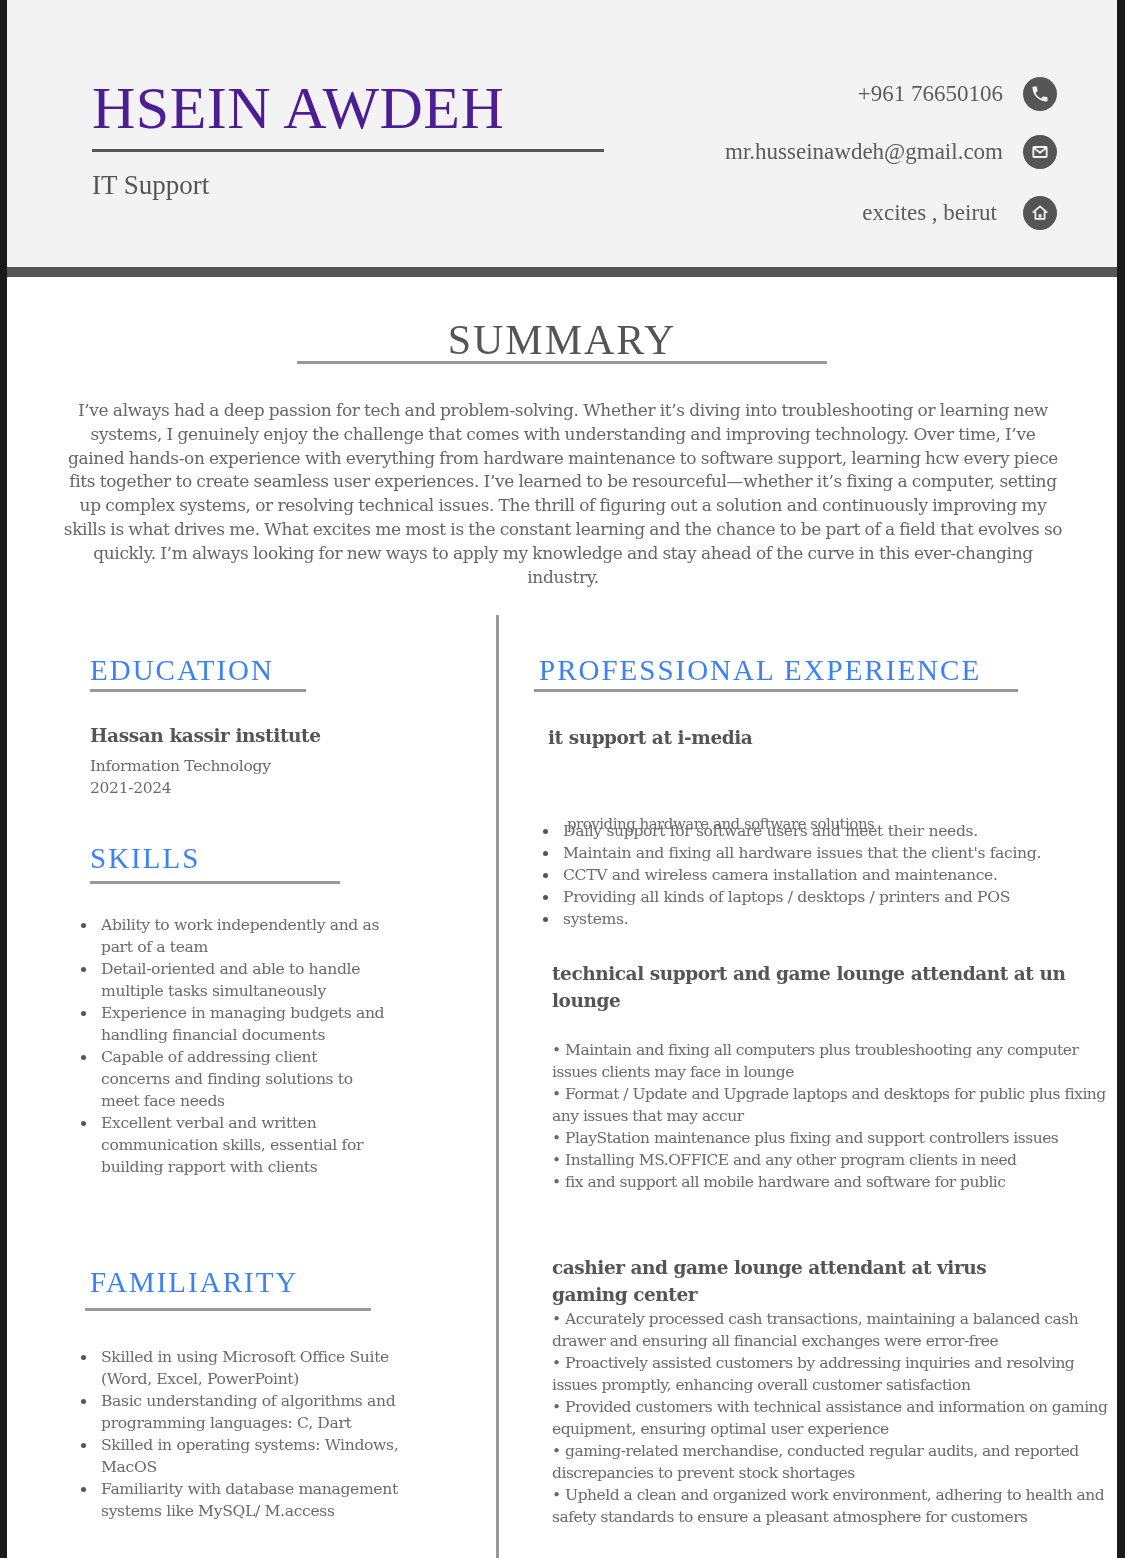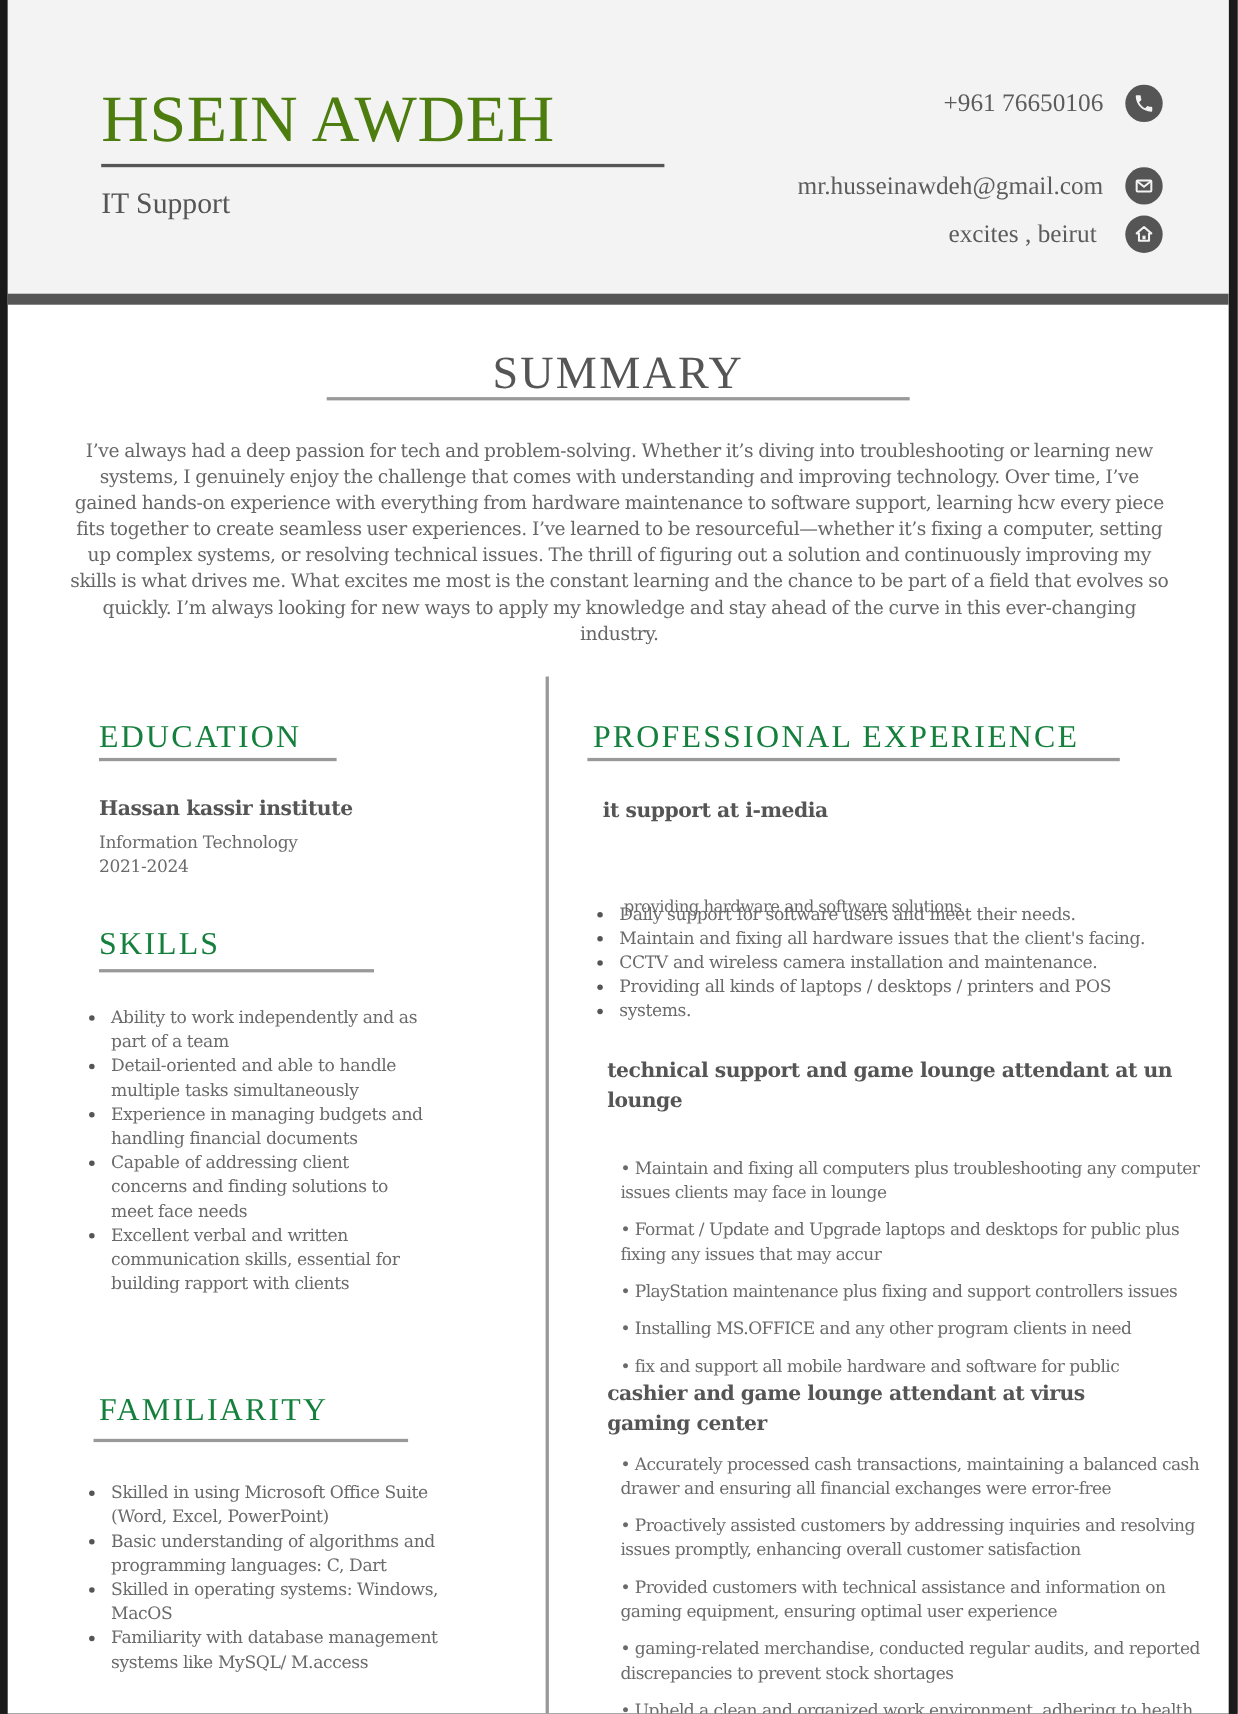--- a/index.html
+++ b/index.html
@@ -4,42 +4,42 @@
   <style>
     * { box-sizing: border-box; margin: 0; padding: 0; }
     html, body { width: 1125px; height: 1558px; background: #1a1a1a; overflow: hidden; }
     body { font-family: "DejaVu Serif", "Liberation Serif", serif; color: #5a5a5a; position: relative; }
 
     .page { position: absolute; left: 7px; top: 0; width: 1110px; height: 1558px; background: #ffffff; overflow: hidden; }
 
     
     .header { position: absolute; left: 0; top: 0; width: 1110px; height: 267px; background: #f3f3f3; }
     .header-bar { position: absolute; left: 0; top: 267px; width: 1110px; height: 10px; background: #555555; }
-    .name { position: absolute; left: 85px; top: 78px; font-family: "Liberation Serif", serif; font-size: 60px; color: #4d7c0f; letter-spacing: 0.5px; white-space: nowrap; line-height: 1; }
+    .name { position: absolute; left: 85px; top: 78px; font-family: "Liberation Serif", serif; font-size: 60px; color: #4c1d95; letter-spacing: 0.5px; white-space: nowrap; line-height: 1; }
     .name-rule { position: absolute; left: 85px; top: 149px; width: 512px; height: 3px; background: #555; }
     .job-title { position: absolute; left: 85px; top: 170px; font-family: "Liberation Serif", serif; font-size: 27px; color: #555; white-space: nowrap; }
 
     .contact { position: absolute; right: 60px; display: flex; align-items: center; justify-content: flex-end; white-space: nowrap; }
     .contact .ctext { font-family: "Liberation Serif", serif; font-size: 23px; color: #5c5c5c; margin-right: 20px; }
     .contact .cicon { width: 34px; height: 34px; border-radius: 50%; background: #555; display: flex; align-items: center; justify-content: center; }
     .contact-phone { top: 77px; }
-    .contact-email { top: 135px; margin-top: 17px; }
+    .contact-email { top: 135px; }
     .contact-location { top: 196px; }
     .contact-location .ctext { margin-right: 26px; }
 
     
     .summary-title { position: absolute; left: 0; width: 1110px; top: 316px; text-align: center; font-family: "Liberation Serif", serif; font-size: 42px; letter-spacing: 2px; color: #555; }
     .summary-rule { position: absolute; left: 290px; top: 361px; width: 530px; height: 3px; background: #999; }
     .summary-text { position: absolute; left: 56px; top: 399px; width: 1000px; text-align: center; font-family: "DejaVu Serif", serif; font-size: 17px; line-height: 23.8px; color: #666; letter-spacing: -0.35px; word-spacing: -0.5px; }
 
     
     .col-divider { position: absolute; left: 489px; top: 615px; width: 3px; height: 943px; background: #999; }
 
     
-    .sec-title { position: absolute; font-family: "Liberation Serif", serif; font-size: 29px; letter-spacing: 2px; color: #15803d; white-space: nowrap; }
+    .sec-title { position: absolute; font-family: "Liberation Serif", serif; font-size: 29px; letter-spacing: 2px; color: #3b82f6; white-space: nowrap; }
     .sec-rule { position: absolute; height: 3px; background: #999; }
 
     
     .edu-title { left: 83px; top: 654px; }
     .edu-rule { left: 83px; top: 689px; width: 216px; }
     .edu-school { position: absolute; left: 83px; top: 725px; font-family: "DejaVu Serif", serif; font-weight: bold; font-size: 18.5px; color: #555; letter-spacing: -0.4px; white-space: nowrap; }
     .edu-field, .edu-years { position: absolute; left: 83px; font-family: "DejaVu Serif", serif; font-size: 15.5px; color: #6a6a6a; letter-spacing: -0.3px; white-space: nowrap; }
     .edu-field { top: 757px; }
     .edu-years { top: 779px; }
 
@@ -62,21 +62,21 @@
     .job-head { position: absolute; font-family: "DejaVu Serif", serif; font-weight: bold; font-size: 18.5px; line-height: 27px; color: #555; letter-spacing: -0.45px; }
     .job1-head { left: 541px; top: 724px; white-space: nowrap; }
     .job1-sub { position: absolute; left: 533px; top: 815px; font-family: "DejaVu Serif", serif; font-size: 15px; color: #6a6a6a; letter-spacing: -0.5px; white-space: nowrap; margin-left: 27px; }
     .job1-list { left: 533px; top: 820px; width: 560px; font-size: 15.5px; letter-spacing: -0.45px; }
     .job1-list li { padding-left: 28px; white-space: nowrap; }
     .job1-list li::before { left: 8px; }
 
     .job2-head { left: 545px; top: 960px; width: 520px; }
     .job2-text, .job3-text { position: absolute; left: 545px; width: 560px; font-family: "DejaVu Serif", serif; font-size: 15.5px; line-height: 22px; color: #6a6a6a; letter-spacing: -0.5px; }
     .job2-text { top: 1039px; }
-    .job2-text p, .job3-text p { margin: 12px; }
+    .job2-text p, .job3-text p { margin: 0; }
 
     .job3-head { left: 545px; top: 1229px; width: 460px; margin-top: 25px; }
     .job3-text { top: 1308px; }
   </style>
 </head>
 <body>
 
 <div class="page">
 
   <div class="header">

